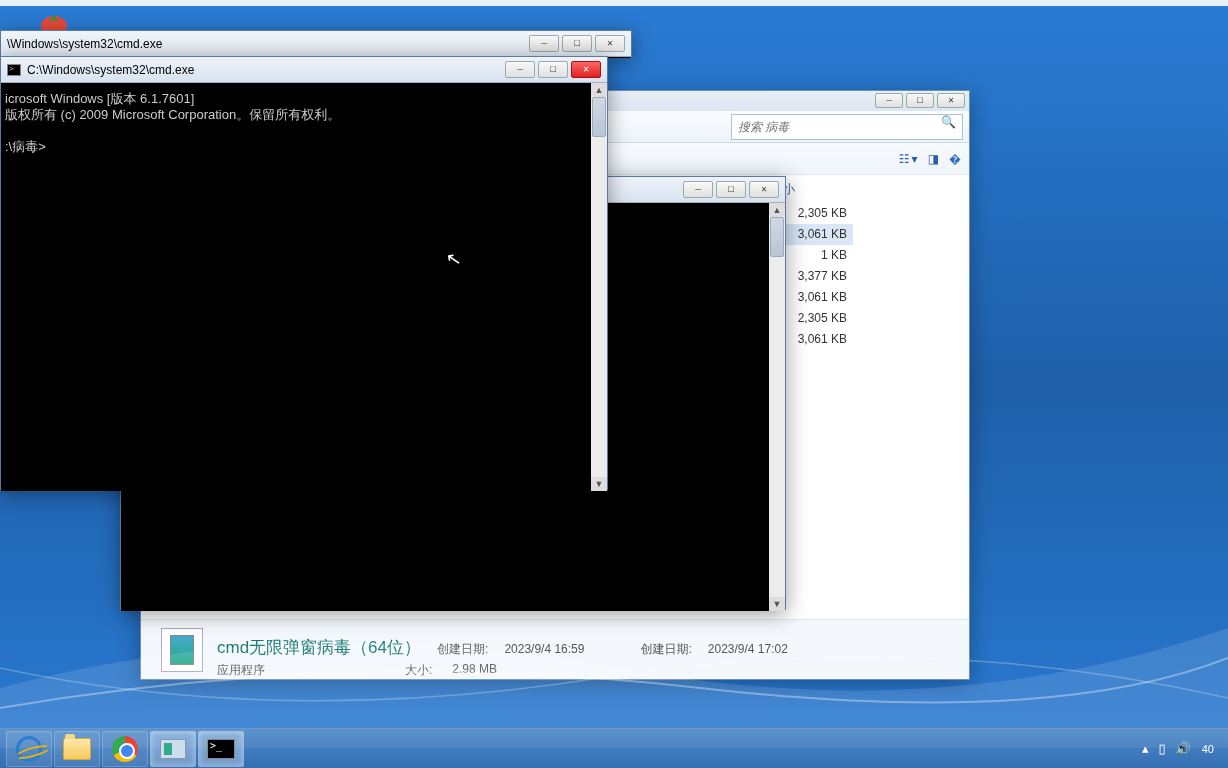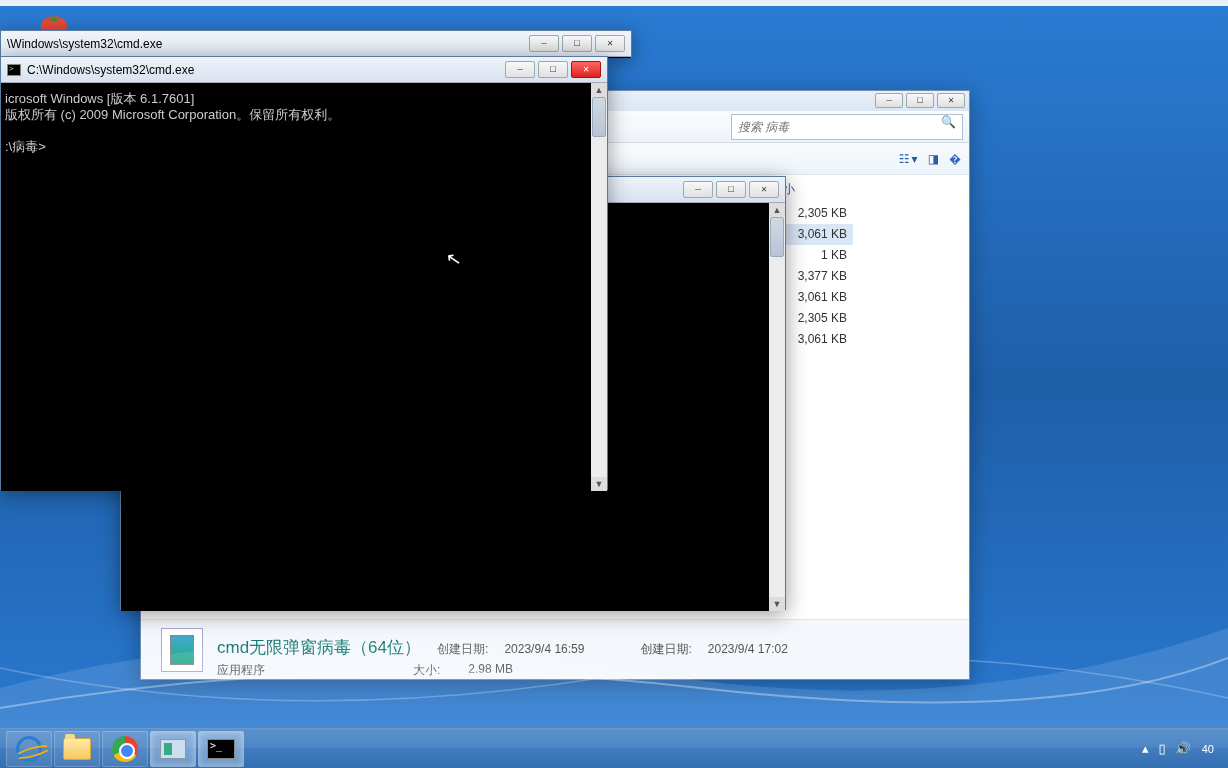--- a/index.html
+++ b/index.html
@@ -146,21 +146,21 @@
         <div class="inner"></div>
       </div>
     <div class="meta">
       <div style="display:flex; gap:16px; align-items:baseline;">
         <span class="name">cmd无限弹窗病毒（64位）</span>
         <span>创建日期:</span>
         <span>2023/9/4 16:59</span>
         <span style="margin-left:40px;margin-top:20px;">创建日期:</span>
         <span>2023/9/4 17:02</span>
       </div>
-      <div style="display:flex; gap:28px; margin-top:3px;">
+      <div style="display:flex; gap:20px; margin-top:3px;">
         <span>应用程序</span>
         <span style="margin-left:120px;">大小:</span>
         <span>2.98 MB</span>
       </div>
     </div>
   </div>
 </div>
 
 <div class="cmdwin cmd3">
   <div class="cmdtitle">

